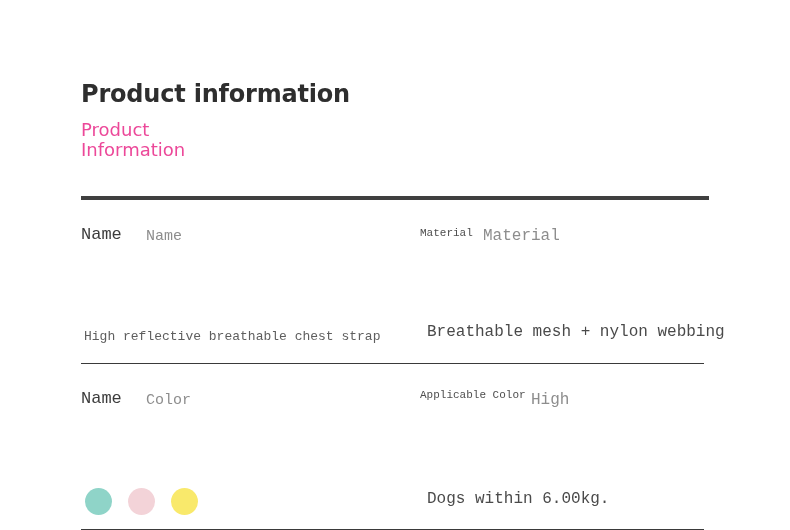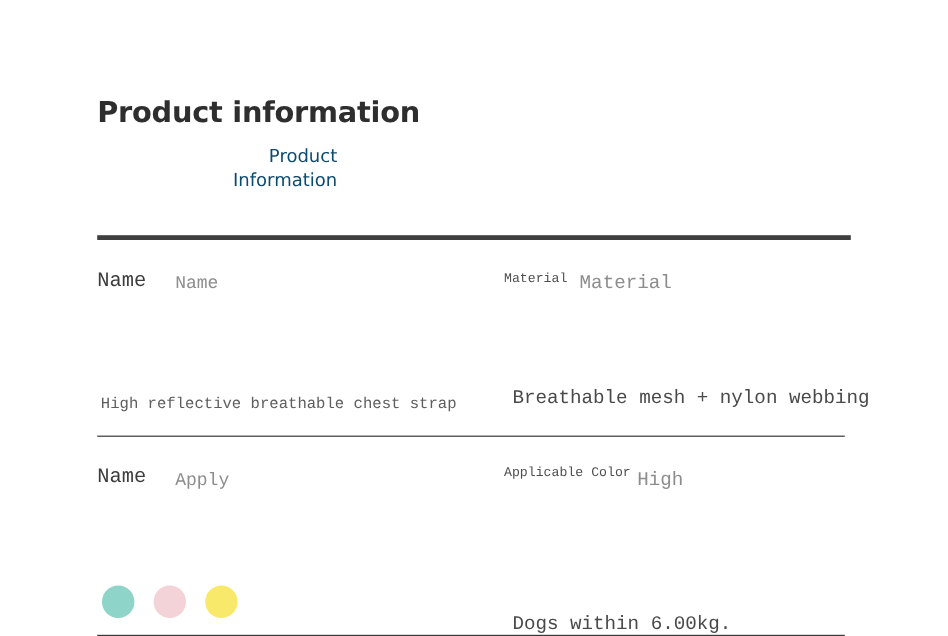--- a/index.html
+++ b/index.html
@@ -32,25 +32,24 @@
     font-size: 24px;
     font-weight: bold;
     color: #2e2e2e;
     letter-spacing: -0.2px;
     white-space: nowrap;
   }
   .doc-subtitle {
     position: absolute;
     left: 81px;
     top: 112px;
-    font-size: 15px;
+    font-size: 18px;
     line-height: 20px;
-    color: #0c4a6e;
+    color: #ec4899;
     width: 200px;
-    text-align: right;
   }
 
   
   .rule-thick {
     position: absolute;
     left: 81px;
     top: 188px;
     width: 628px;
     height: 4px;
     background: #3f3f3f;
@@ -113,21 +112,21 @@
 
   .name-spec     { left: 84px;  top: 321px; }
   .material-spec { left: 427px; top: 315px; }
 
   
   .color-key  { left: 81px;  top: 381px; }
   .color-val  { left: 146px; top: 384px; }
   .applicable-key { left: 420px; top: 381px; }
   .applicable-val { left: 531px; top: 383px; }
 
-  .weight-spec { left: 427px; top: 482px; margin-top: 21px; }
+  .weight-spec { left: 427px; top: 482px; }
 
   
   .swatches {
     position: absolute;
     left: 85px;
     top: 480px;
     display: flex;
     gap: 16px;
   }
   .swatch {
@@ -153,21 +152,21 @@
 
   <div class="field key-sm material-key">Material</div>
   <div class="field val-lg material-val">Material</div>
 
   <div class="field spec-sm name-spec">High reflective breathable chest strap</div>
   <div class="field spec-lg material-spec">Breathable mesh + nylon webbing</div>
 
   <div class="rule-thin-mid"></div>
 
   <div class="field key-lg color-key">Name</div>
-  <div class="field val-md color-val">Apply</div>
+  <div class="field val-md color-val">Color</div>
 
   <div class="field key-sm applicable-key">Applicable Color</div>
   <div class="field val-lg applicable-val">High</div>
 
   <div class="swatches">
     <div class="swatch" style="background: rgb(143, 212, 200);"></div>
     <div class="swatch" style="background: rgb(243, 211, 216);"></div>
     <div class="swatch" style="background: rgb(249, 233, 107);"></div>
   </div>
 

